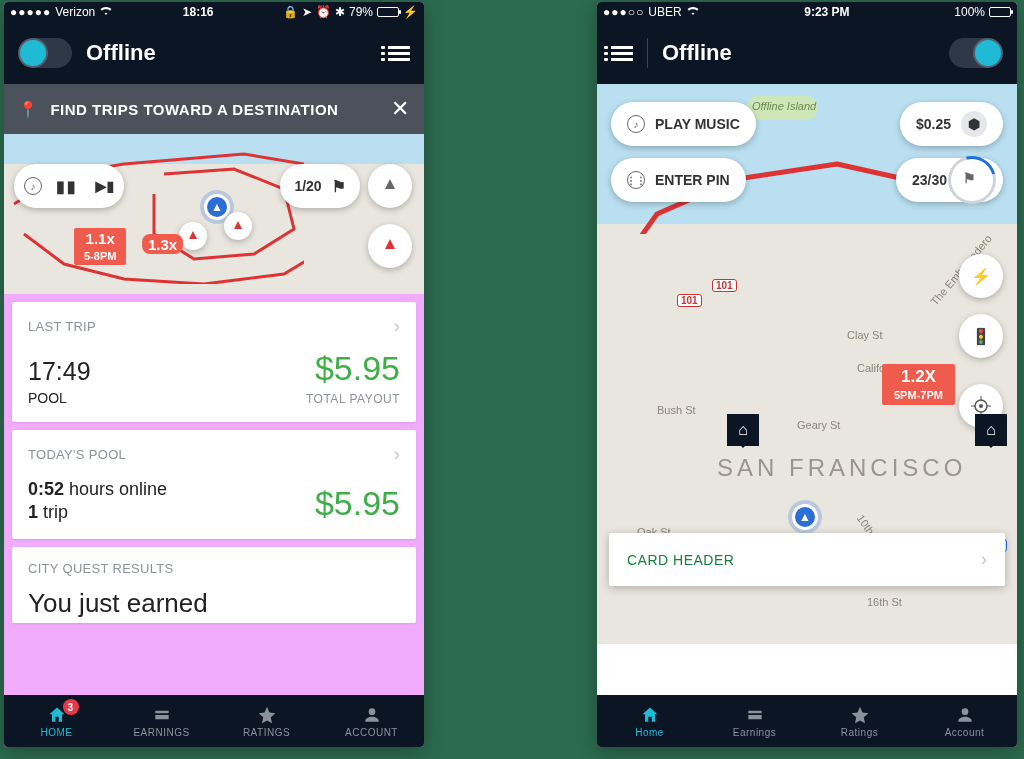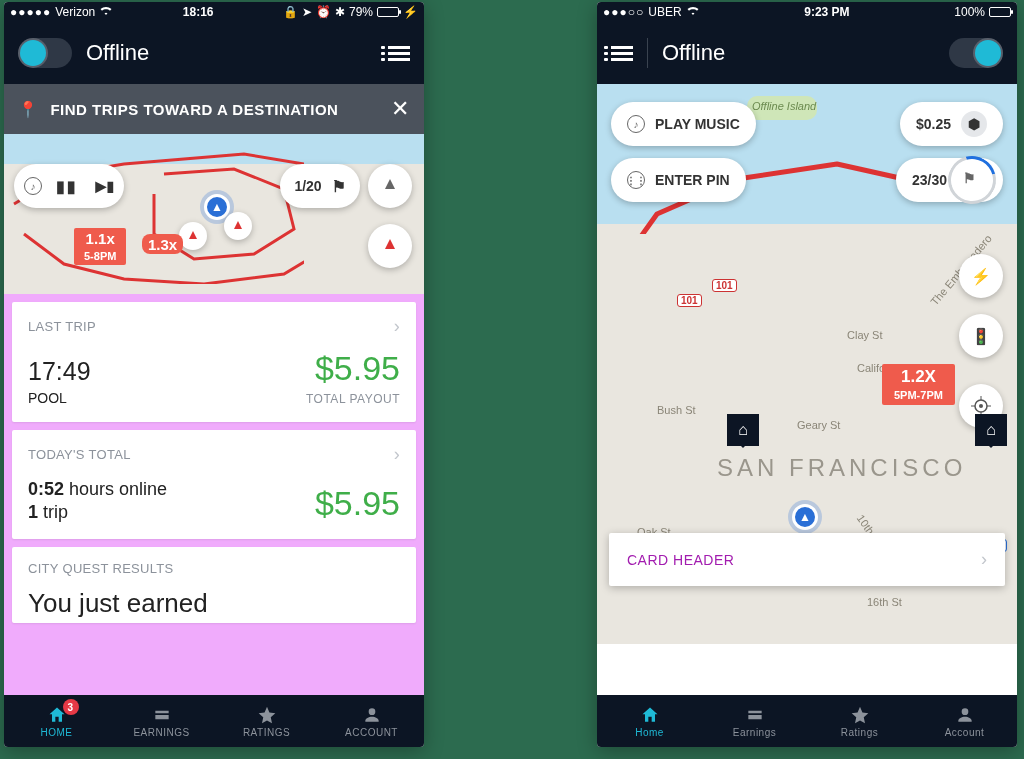--- a/index.html
+++ b/index.html
@@ -16,21 +16,21 @@
   .batt { display:inline-flex; align-items:center; }
   .batt-body { width:22px; height:10px; border:1px solid #fff; border-radius:2px; position:relative; }
   .batt-body::after { content:""; position:absolute; right:-3px; top:2px; width:2px; height:4px; background:#fff; border-radius:1px;}
   .batt-fill { height:100%; background:#ffcc00; }
   .batt-fill.full { background:#fff; width:100%; }
 
   
   .header { height:62px; background:#0c1524; color:#fff; display:flex; align-items:center; padding:0 14px; gap:14px; }
   .toggle { width:54px; height:30px; border-radius:15px; background:#2f3846; position:relative; }
   .toggle .knob { width:26px; height:26px; border-radius:50%; background:#1fbad6; position:absolute; top:2px; left:2px; box-shadow:0 0 0 2px rgba(255,255,255,.2); }
-  .header h1 { font-size:22px; font-weight:400; flex:1; }
+  .header h1 { font-size:22px; font-weight:700; flex:1; }
   .menu-icon { display:flex; flex-direction:column; gap:3px; }
   .menu-icon span { display:block; width:22px; height:3px; background:#fff; position:relative; }
   .menu-icon span::before { content:""; position:absolute; left:-7px; top:0; width:4px; height:3px; background:#fff; border-radius:1px;}
   .divider { width:1px; height:30px; background:#3a4350; }
 
   
   .banner { height:50px; background:rgba(60,67,78,.92); color:#fff; display:flex; align-items:center; padding:0 14px; font-size:15px; font-weight:700; letter-spacing:.5px; gap:12px; }
   .banner .pin { font-size:16px; }
   .banner .txt { flex:1; }
   .banner .x { font-size:22px; font-weight:300; }
@@ -67,21 +67,21 @@
   .trip-row .t { font-size:25px; color:#222; font-weight:500;}
   .trip-row .type { font-size:14px; color:#222; margin-top:4px;}
   .amount { color:#3fae49; font-size:34px; font-weight:400; text-align:right;}
   .subamount { color:#8c929b; font-size:12px; text-align:right; letter-spacing:.5px; margin-top:4px;}
   .stat { font-size:18px; color:#222; margin-top:2px;}
   .stat b { font-weight:600;}
   .quest { font-size:26px; color:#222; margin-top:10px;}
 
   
   .rcard { position:absolute; left:12px; right:12px; bottom:58px; background:#fff; border-radius:2px; padding:16px 18px; box-shadow:0 2px 8px rgba(0,0,0,.25); display:flex; justify-content:space-between; align-items:center;}
-  .rcard .lbl { font-size:14px; color:#a21caf; letter-spacing:.5px;}
+  .rcard .lbl { font-size:14px; color:#15803d; letter-spacing:.5px;}
 
   
   .tabbar { position:absolute; bottom:0; left:0; right:0; height:52px; background:#0c1524; display:flex; }
   .tab { flex:1; display:flex; flex-direction:column; align-items:center; justify-content:center; gap:2px; color:#8c929b; font-size:10px; letter-spacing:.5px; position:relative;}
   .tab.active { color:#1fbad6; }
   .tab svg { width:22px; height:20px; }
   .badge { position:absolute; top:4px; left:50%; margin-left:6px; background:#e63946; color:#fff; font-size:10px; width:16px; height:16px; border-radius:50%; display:flex; align-items:center; justify-content:center; font-weight:600;}
 
   .street { position:absolute; color:#8a8577; font-size:11px; white-space:nowrap; }
   .hwy { position:absolute; background:#fff; border:1px solid #c33; color:#c33; font-size:10px; padding:0 3px; border-radius:3px; font-weight:700;}
@@ -202,21 +202,21 @@
         </div>
         <div>
           <div class="amount">$5.95</div>
           <div class="subamount">TOTAL PAYOUT</div>
         </div>
       </div>
     </div>
 
     <div class="card">
       <div class="card-header">
-        <span>TODAY'S TOTAL</span>
+        <span>TODAY'S POOL</span>
         <span class="chev">›</span>
       </div>
       <div class="trip-row">
         <div>
           <div class="stat"><b>0:52</b> <span>hours online</span></div>
           <div class="stat"><b>1</b> <span>trip</span></div>
         </div>
         <div class="amount">$5.95</div>
       </div>
     </div>

